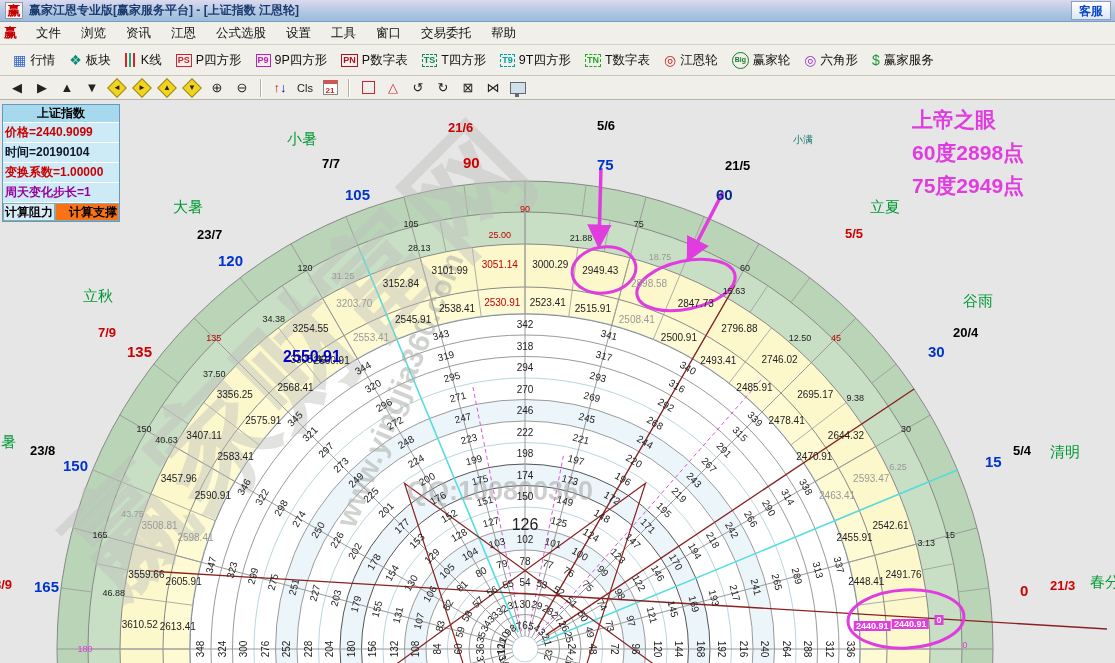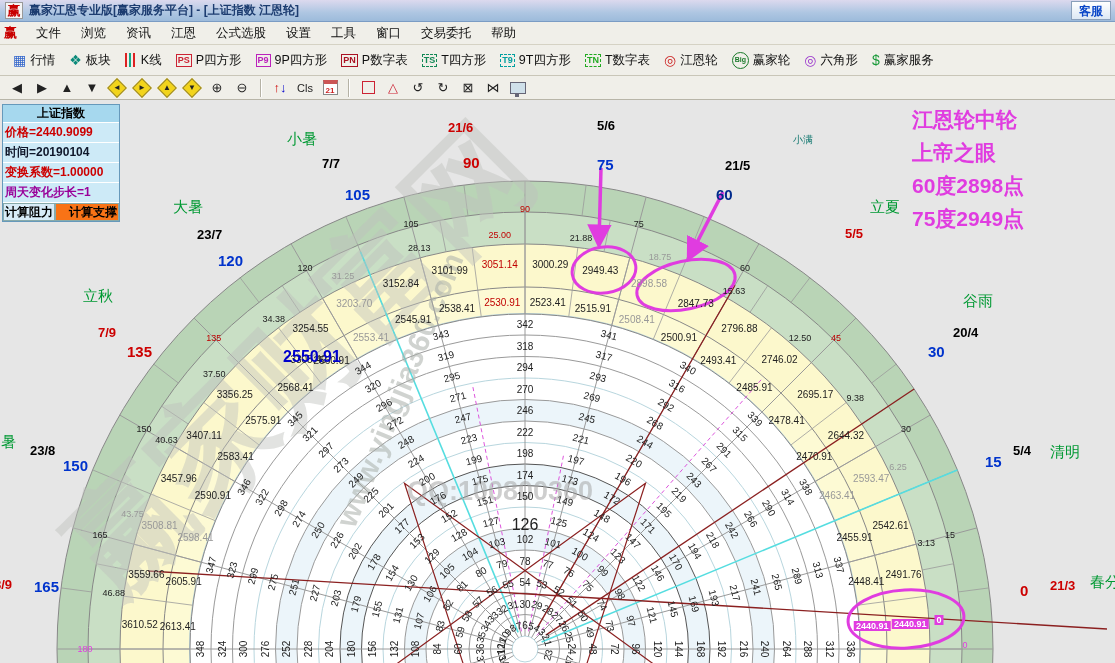--- a/index.html
+++ b/index.html
@@ -653,18 +653,17 @@
         <div class="p-row" style="color: #0f172a;">时间=20190104</div>
         <div class="p-row" style="color: rgb(204, 0, 0);">变换系数=1.00000</div>
         <div class="p-row" style="color: rgb(153, 0, 153);">周天变化步长=1</div>
       </div>
     <div class="p-btns">
       <button class="pb">计算阻力</button>
       <button class="pb pb2">计算支撑</button>
     </div>
   </div>
   <div id="note" style="color: rgb(224, 60, 224);">
-      <div>江恩轮中轮</div>
       <div>上帝之眼</div>
       <div>60度2898点</div>
       <div>75度2949点</div>
     </div>
 </div>
 
 </body></html>

